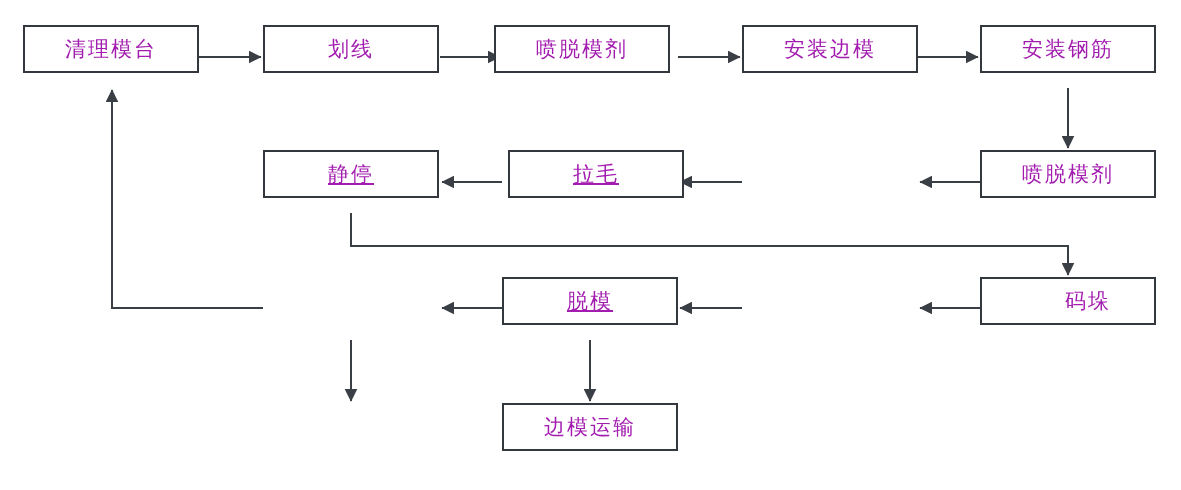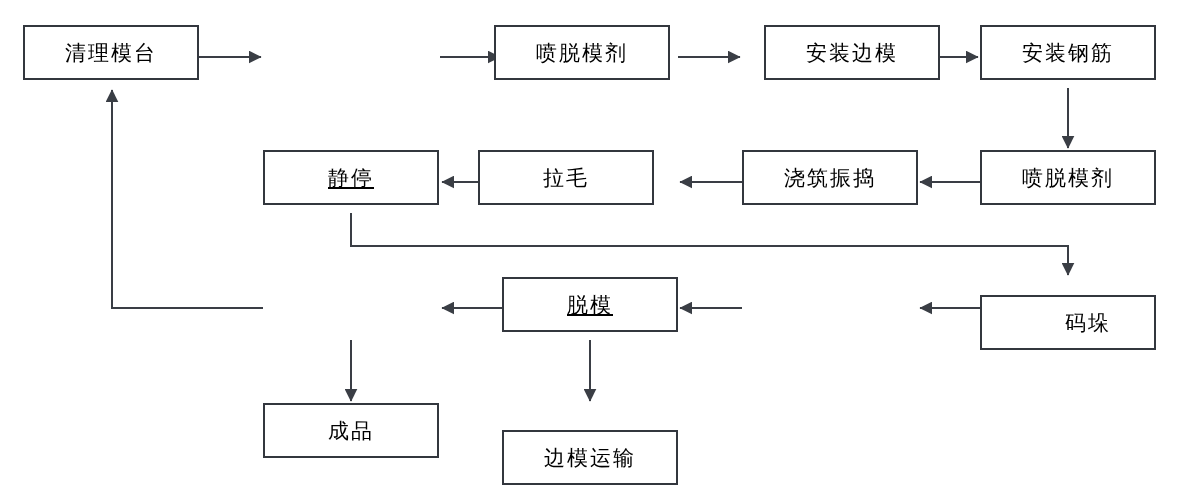--- a/index.html
+++ b/index.html
@@ -23,25 +23,25 @@
     height: 490px;
   }
   .edge {
     stroke: #3a3e45;
     stroke-width: 2;
     fill: none;
   }
   .node {
     position: absolute;
     width: 176px;
-    height: 55px;
+    height: 48px;
     box-sizing: border-box;
     border: 2px solid #33373e;
     background: #ffffff;
-    color: #000000;
+    color: #a21caf;
     font-size: 21px;
     letter-spacing: 2px;
     display: flex;
     align-items: center;
     justify-content: center;
     white-space: nowrap;
   }
 </style>
 </head>
 <body>
@@ -72,28 +72,27 @@
     <line class="edge" x1="742" y1="308" x2="680" y2="308" marker-end="url(#arrow)"></line>
     <line class="edge" x1="502" y1="308" x2="442" y2="308" marker-end="url(#arrow)"></line>
 
     <polyline class="edge" points="263,308 112,308 112,90" marker-end="url(#arrow)"></polyline>
 
     <line class="edge" x1="351" y1="340" x2="351" y2="401" marker-end="url(#arrow)"></line>
     <line class="edge" x1="590" y1="340" x2="590" y2="401" marker-end="url(#arrow)"></line>
   </svg>
 
   <div class="node" style="left:23px;  top:25px;">清理模台</div>
+  <div class="node" style="left:263px; top:25px;">划线</div>
   <div class="node" style="left:494px; top:25px;">喷脱模剂</div>
-  <div class="node" style="left:742px; top:25px;margin-left:22px;">安装边模</div>
+  <div class="node" style="left:742px; top:25px;">安装边模</div>
   <div class="node" style="left:980px; top:25px;">安装钢筋</div>
 
   <div class="node" style="left:980px; top:150px;">喷脱模剂</div>
-  <div class="node" style="left:742px; top:150px;">浇筑振捣</div>
-  <div class="node" style="left:478px; top:150px;">拉毛</div>
+  <div class="node" style="left:508px; top:150px;text-decoration:underline;">拉毛</div>
   <div class="node" style="left:263px; top:150px;text-decoration:underline;">静停</div>
 
-  <div class="node" style="left:980px; top:295px;padding-left:40px;">码垛</div>
+  <div class="node" style="left:980px; top:277px;padding-left:40px;">码垛</div>
   <div class="node" style="left:502px; top:277px;text-decoration:underline;">脱模</div>
 
-  <div class="node" style="left:263px; top:403px;">成品</div>
-  <div class="node" style="left:502px; top:403px;margin-top:27px;">边模运输</div>
+  <div class="node" style="left:502px; top:403px;">边模运输</div>
 
 </div>
 
 </body></html>

